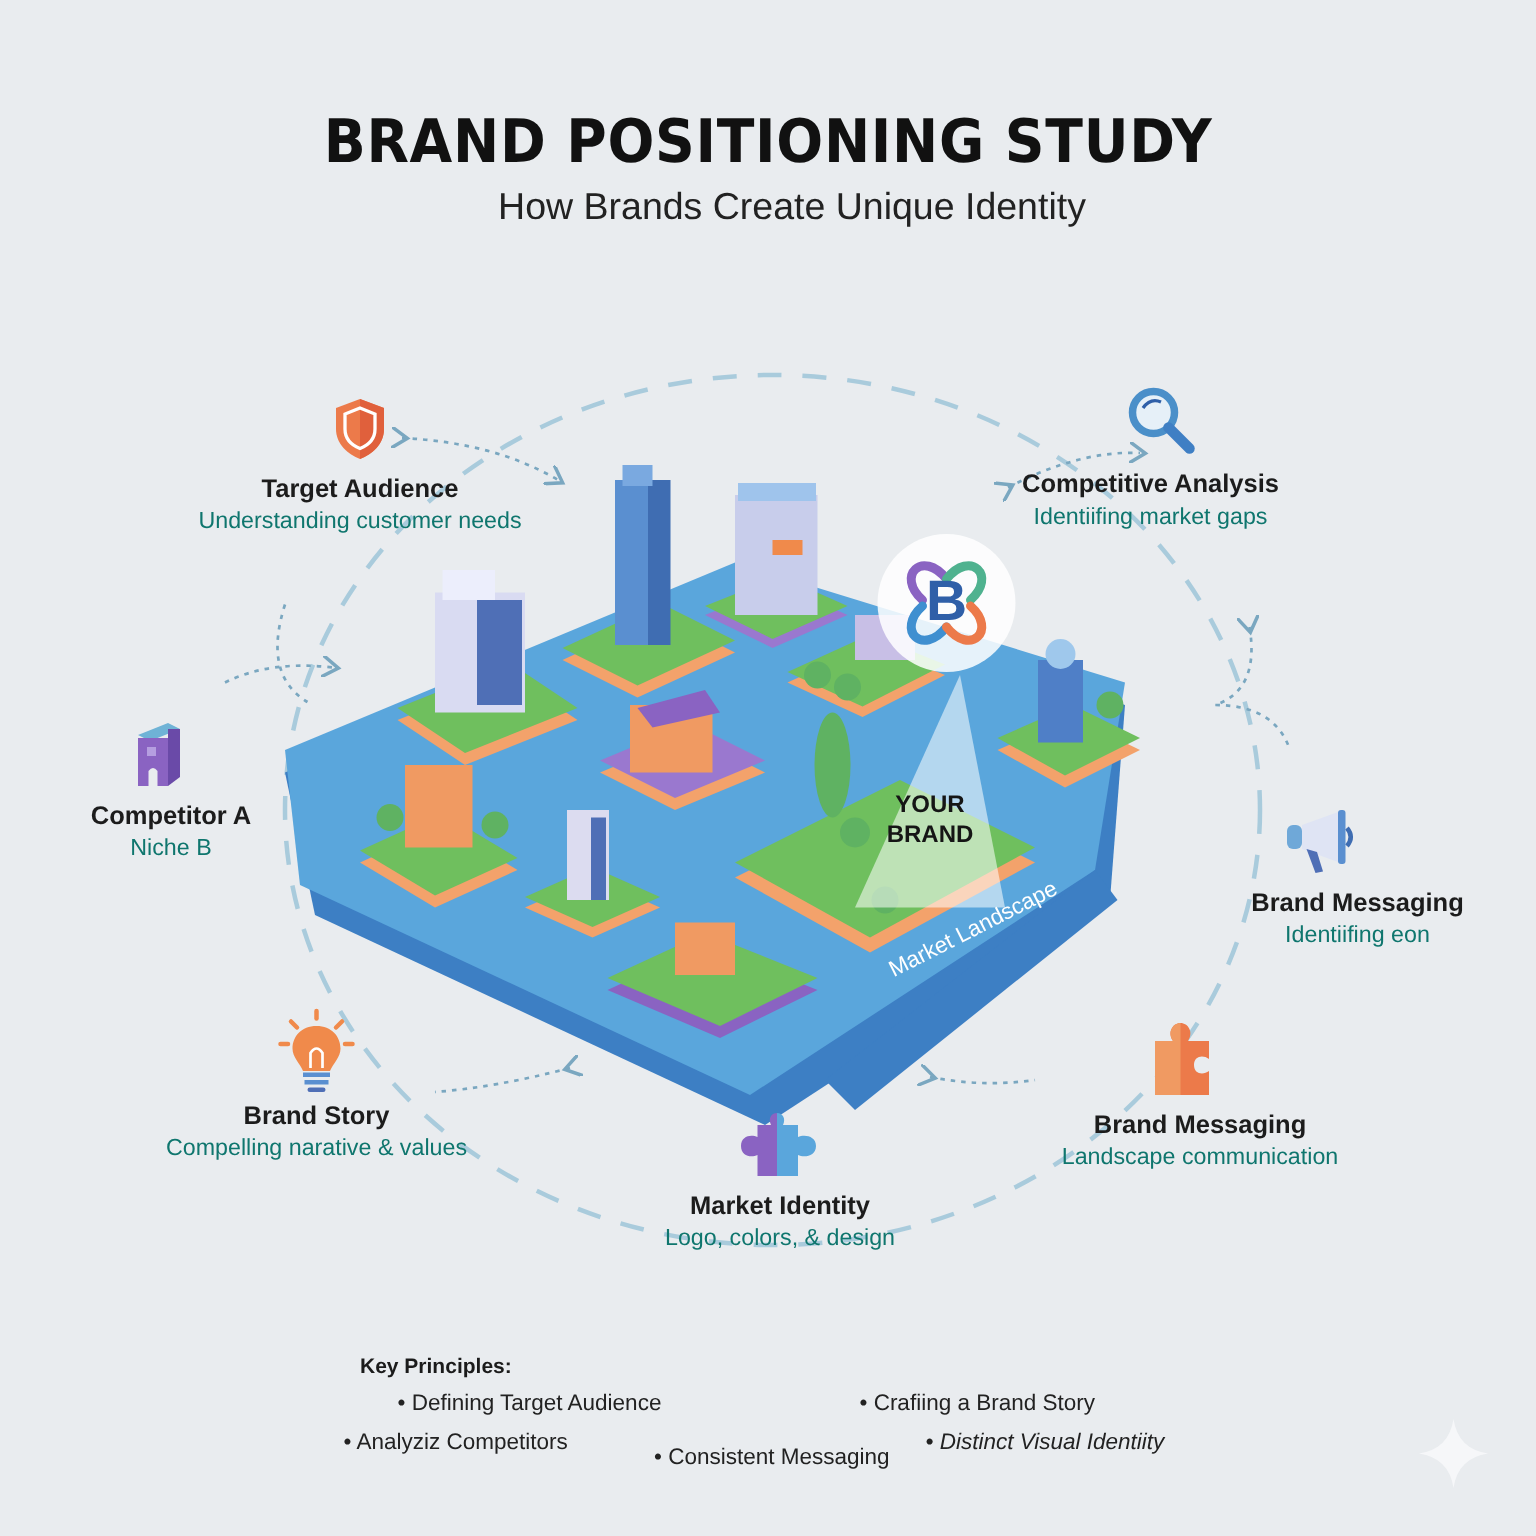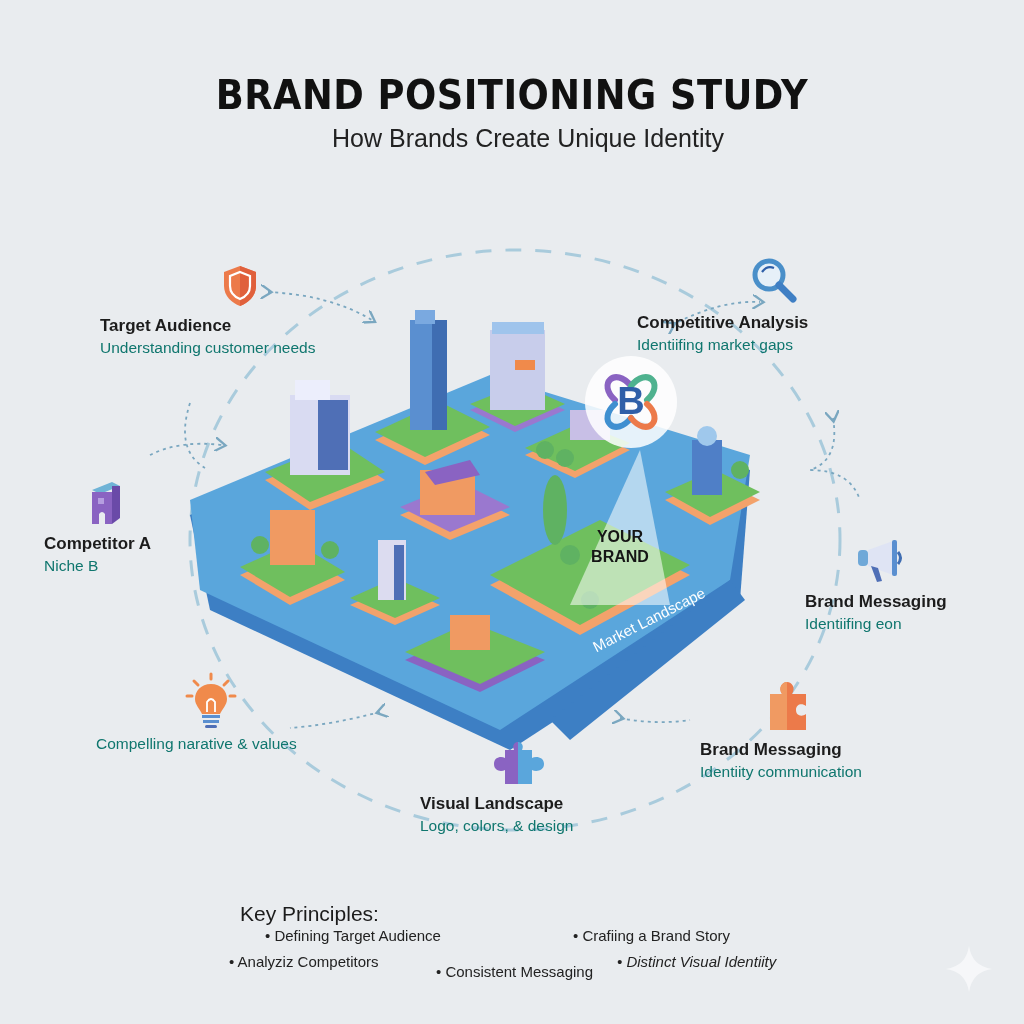--- a/index.html
+++ b/index.html
@@ -1,25 +1,25 @@
 <!DOCTYPE html>
 <html><head>
 <meta charset="utf-8">
 <style>
   html,body{margin:0;padding:0;}
   body{width:1024px;height:1024px;background:#e9ecef;position:relative;overflow:hidden;font-family:"Liberation Sans","DejaVu Sans",sans-serif;color:#1b1b1b;}
   .abs{position:absolute;}
   .title{left:0;width:1024px;top:72px;text-align:center;font-size:40px;font-weight:bold;letter-spacing:0.5px;color:#111;font-family:"DejaVu Sans","Liberation Sans",sans-serif;transform:scaleX(0.92);}
   .subtitle{left:0;width:1024px;top:124px;text-align:center;font-size:25px;color:#222;padding-left:16px;}
-  .node{}
+  .node{text-align:center;}
   .node .nt{font-weight:bold;font-size:17px;color:#1c1c1c;white-space:nowrap;}
   .node .ns{font-size:15.5px;color:#0f766e;white-space:nowrap;margin-top:3px;}
   .node .ic{margin:0 auto 8px auto;display:block;}
   svg{display:block;}
-  .kp-title{left:240px;top:902px;font-weight:normal;font-size:21px;}
+  .kp-title{left:240px;top:902px;font-weight:bold;font-size:14px;}
   .kp{font-size:15px;color:#222;white-space:nowrap;}
   .sparkle{right:30px;bottom:30px;}
 </style>
 </head>
 <body>
 
 <div class="abs title">BRAND POSITIONING STUDY</div>
 <div class="abs subtitle">How Brands Create Unique Identity</div>
 
 <svg class="abs" style="left:0;top:0;" width="1024" height="1024">
@@ -182,38 +182,39 @@
         <line x1="47" y1="9" x2="43" y2="13"></line>
       <line x1="6" y1="24" x2="11" y2="24"></line>
         <line x1="54" y1="24" x2="49" y2="24"></line>
     </g>
     <path d="M30,12 C40,12 46,19 46,27 C46,33 41,37 39,42 L21,42 C19,37 14,33 14,27 C14,19 20,12 30,12 Z" fill="#f08a4b"></path>
     <path d="M26,40 L26,30 Q30,24 34,30 L34,40" fill="none" stroke="#fff" stroke-width="1.8"></path>
     <rect x="21" y="43" width="18" height="3" fill="#5a8fd0"></rect>
     <rect x="22" y="48" width="16" height="3" fill="#5a8fd0"></rect>
     <rect x="24" y="53" width="12" height="3" rx="1.5" fill="#4f6fb6"></rect>
   </svg>
+  <div class="nt">Brand Story</div>
   <div class="ns">Compelling narative &amp; values</div>
 </div>
 
 <div class="abs node" style="left:700px;top:680px;width:200px;">
   <svg class="ic" width="40" height="52" viewBox="0 0 40 52" style="margin-left:68px;">
     <path d="M2,14 L14,14 C10,8 14,2 19,2 C24,2 28,8 24,14 L38,14 L38,26 C34,23 28,24 28,30 C28,36 34,37 38,34 L38,50 L2,50 Z" fill="#ec7a4a"></path>
     <path d="M2,14 L14,14 C10,8 14,2 19,2 L19,50 L2,50 Z" fill="#f09a62"></path>
   </svg>
   <div class="nt">Brand Messaging</div>
-  <div class="ns">Identiity communication</div>
+  <div class="ns">Landscape communication</div>
 </div>
 
 <div class="abs node" style="left:420px;top:742px;width:200px;">
   <svg class="ic" width="54" height="42" viewBox="0 0 54 42" style="margin-left:72px;margin-bottom:10px;">
     <path d="M13,8 L22,8 C20,4 22,0 26,0 L26,42 L13,42 L13,28 C9,30 2,29 2,22 C2,15 9,14 13,16 Z" fill="#8a63c2"></path>
     <path d="M26,0 C30,0 32,4 30,8 L40,8 L40,16 C44,14 52,15 52,22 C52,29 44,30 40,28 L40,42 L26,42 Z" fill="#5aa6dc"></path>
   </svg>
-  <div class="nt">Visual Landscape</div>
+  <div class="nt">Market Identity</div>
   <div class="ns">Logo, colors, &amp; design</div>
 </div>
 
 <div class="abs kp-title">Key Principles:</div>
 <div class="abs kp" style="left:265px;top:927px;">• <span>Defining Target Audience</span></div>
 <div class="abs kp" style="left:573px;top:927px;text-align:right;">• <span>Crafiing a Brand Story</span></div>
 <div class="abs kp" style="left:229px;top:953px;">• <span>Analyziz Competitors</span></div>
 <div class="abs kp" style="left:436px;top:953px;margin-top:10px;">• <span>Consistent Messaging</span></div>
 <div class="abs kp" style="left:617px;top:953px;font-style:italic;">• <span>Distinct Visual Identiity</span></div>
 

